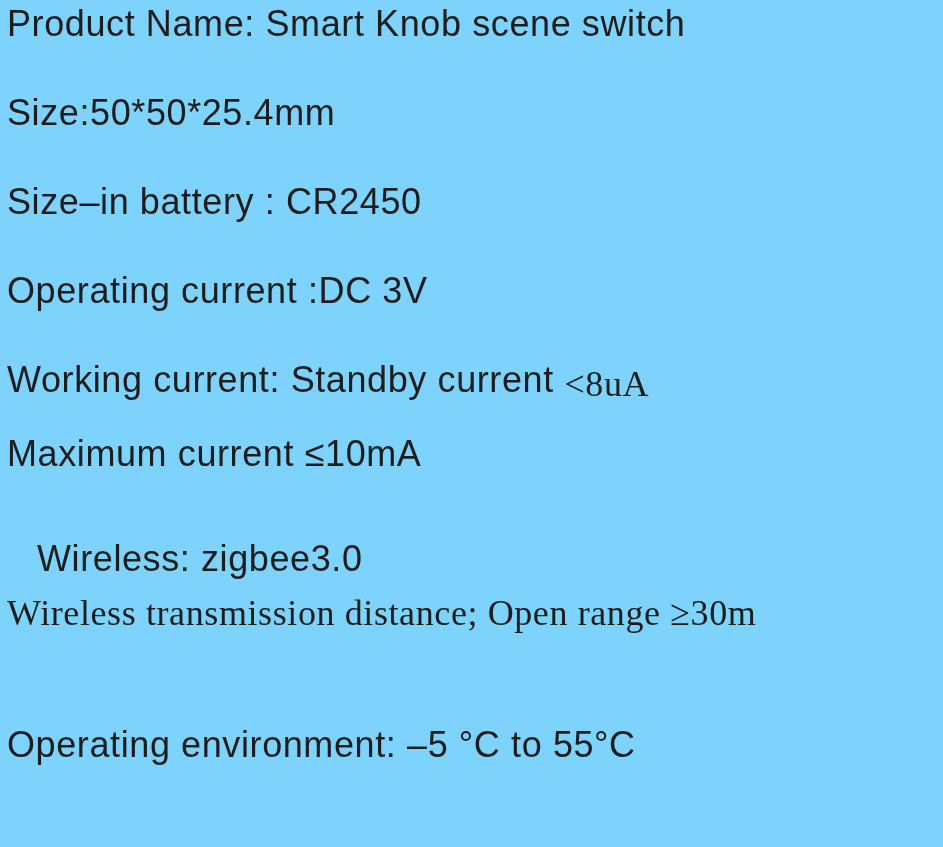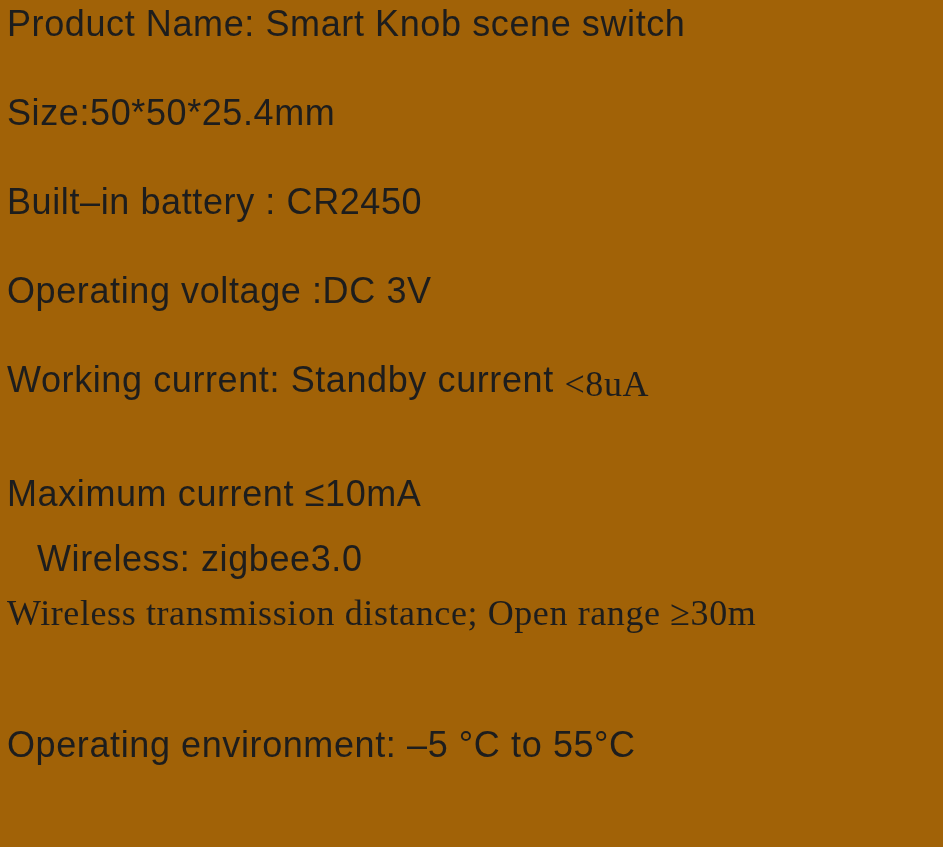--- a/index.html
+++ b/index.html
@@ -7,62 +7,62 @@
     padding: 0;
   }
   body {
     background: #ffffff;
     font-family: "Liberation Sans", "DejaVu Sans", sans-serif;
   }
   .spec-sheet {
     position: relative;
     width: 943px;
     height: 847px;
-    background: #a16207;
+    background: #7dd3fc;
     overflow: hidden;
   }
   .spec-line {
     position: absolute;
     left: 7px;
     margin: 0;
     font-size: 36px;
     line-height: 43px;
     letter-spacing: 0.6px;
     color: #1d1d1d;
     white-space: nowrap;
     font-weight: 400;
   }
   
   .l0 { top: 2px; }
   .l1 { top: 91px; }
   .l2 { top: 180px; }
   .l3 { top: 269px; }
   .l4 { top: 358px; }
-  .l5 { top: 472px; text-align: center; }
+  .l5 { top: 432px; text-align: center; }
   .l6 { top: 537px; margin-left: 30px; }
   .l7 { top: 592px; font-family: Liberation Serif, serif; }
   .l8 { top: 715px; margin-top: 8px; }
   .l9 { top: 804px; }
   .baseline-drop {
     display: inline-block;
     transform: translateY(4px);
     font-family: Liberation Serif, serif;
   }
 </style>
 </head>
 <body>
 
 <div class="spec-sheet">
   <p class="spec-line l0">Product Name: Smart Knob scene switch</p>
 
   <p class="spec-line l1">Size:50*50*25.4mm</p>
 
-  <p class="spec-line l2">Built–in battery : CR2450</p>
+  <p class="spec-line l2">Size–in battery : CR2450</p>
 
-  <p class="spec-line l3">Operating voltage :DC 3V</p>
+  <p class="spec-line l3">Operating current :DC 3V</p>
 
   <p class="spec-line l4"><span>Working current: Standby current </span><span class="baseline-drop">&lt;8uA</span></p>
 
   <p class="spec-line l5">Maximum current ≤10mA</p>
 
   <p class="spec-line l6">Wireless: zigbee3.0</p>
 
   <p class="spec-line l7">Wireless transmission distance; Open range ≥30m</p>
 
   <p class="spec-line l8">Operating environment: –5 °C to 55°C</p>

